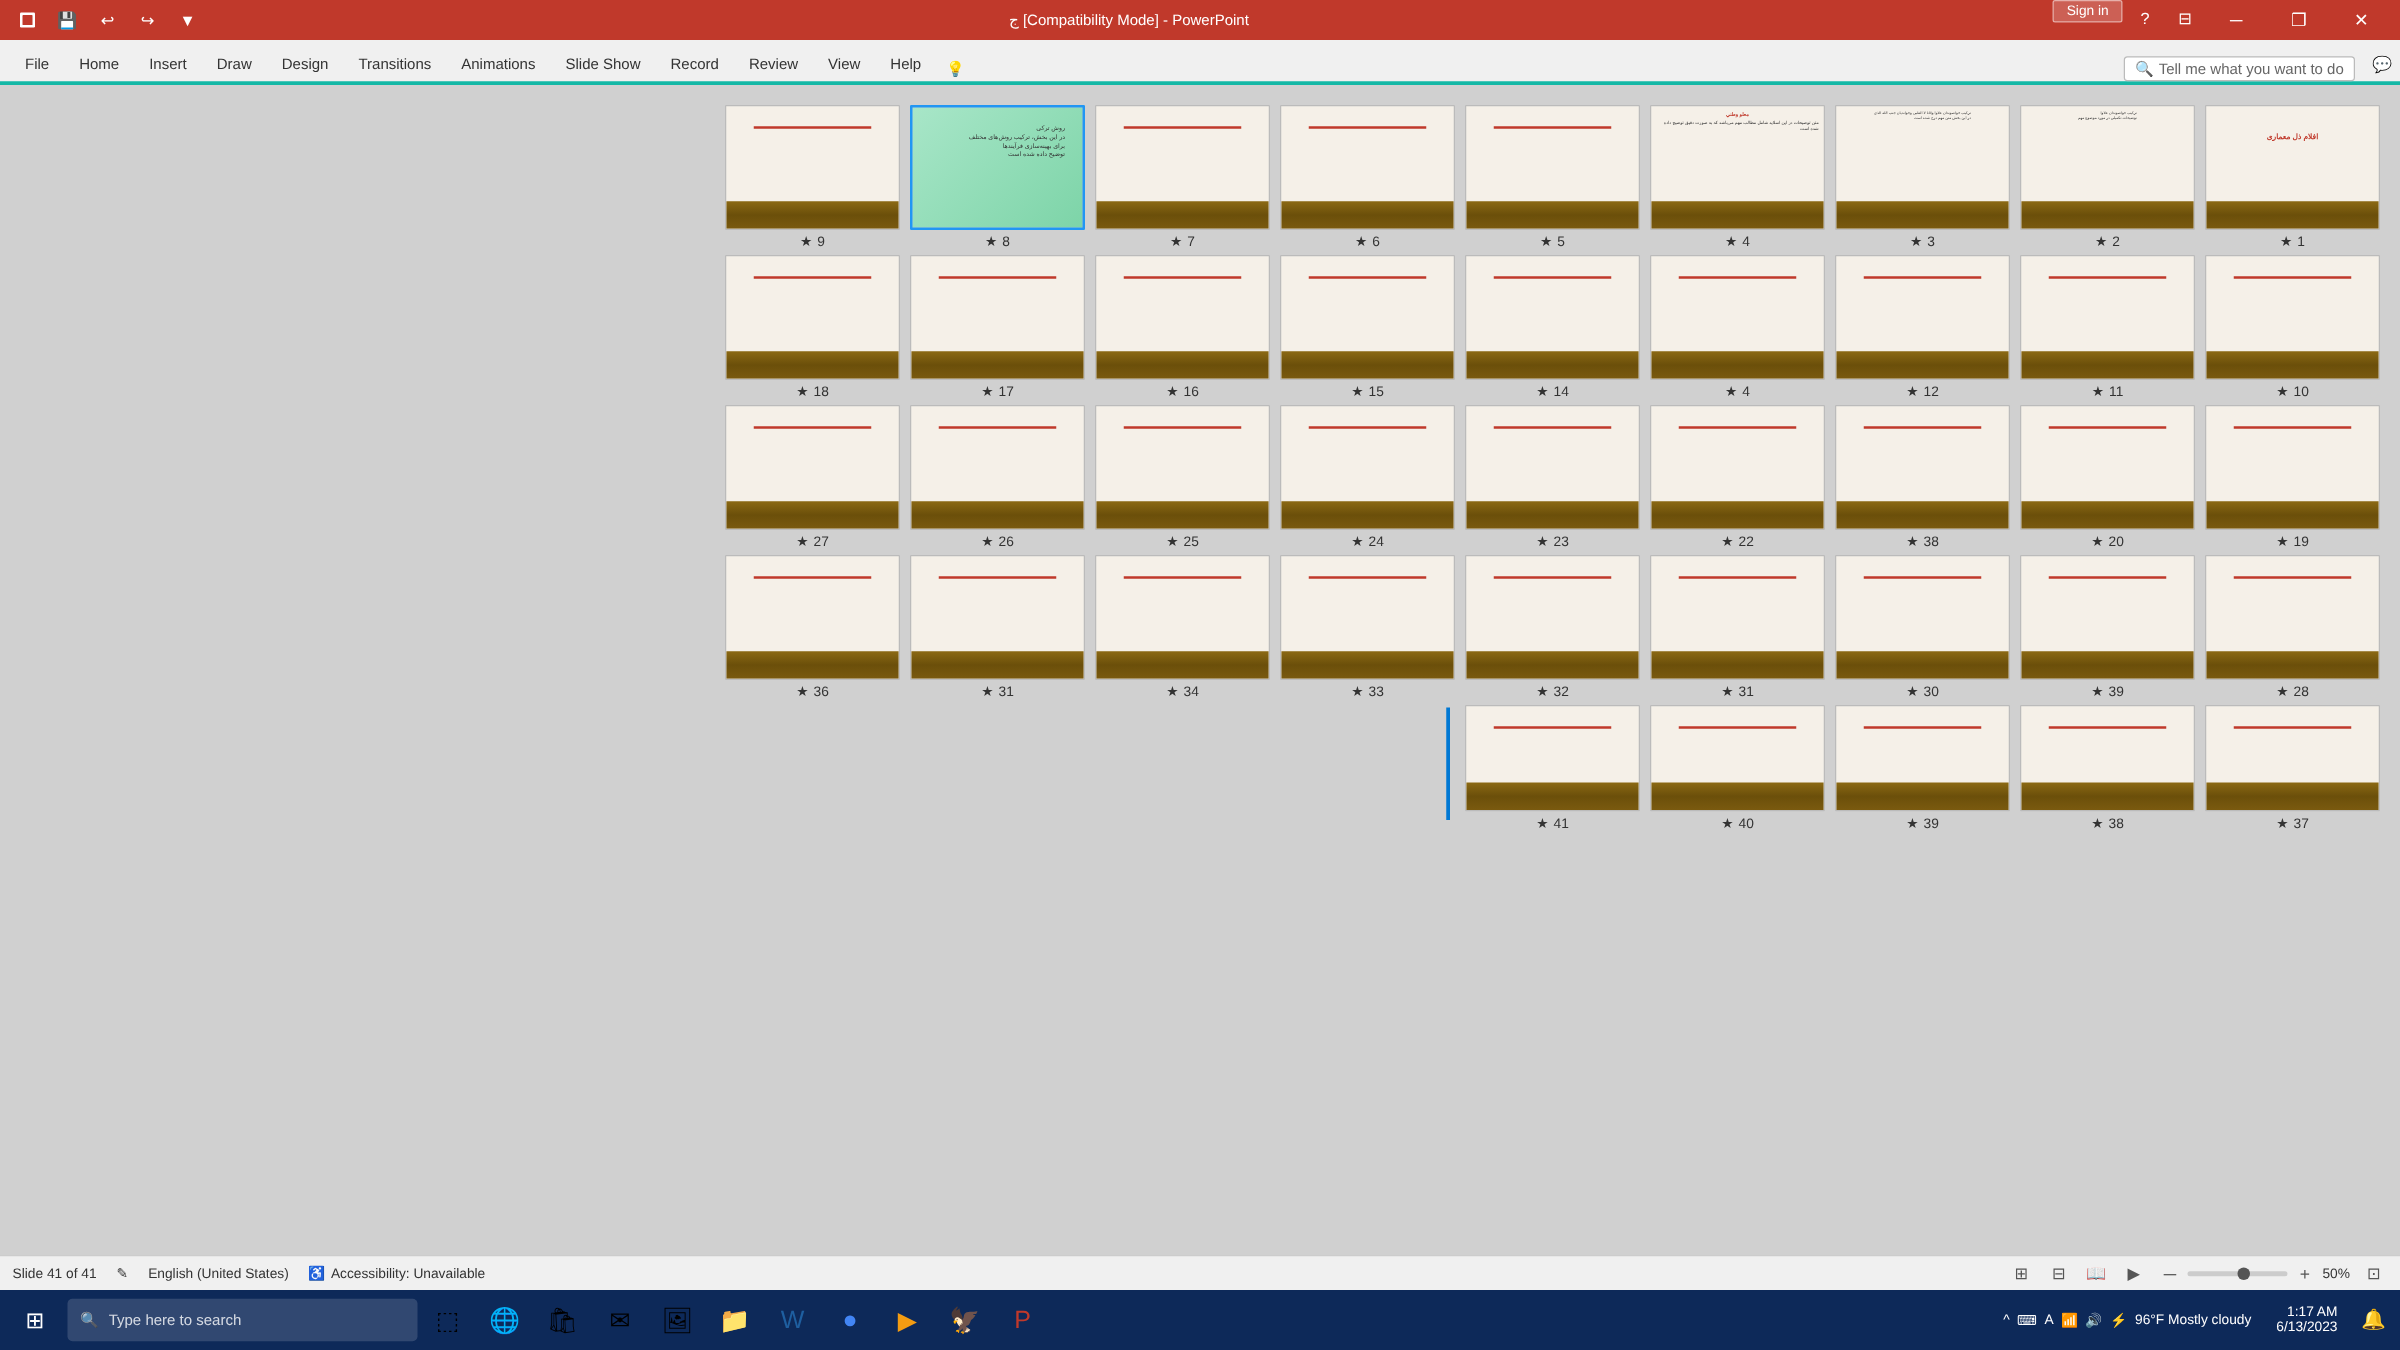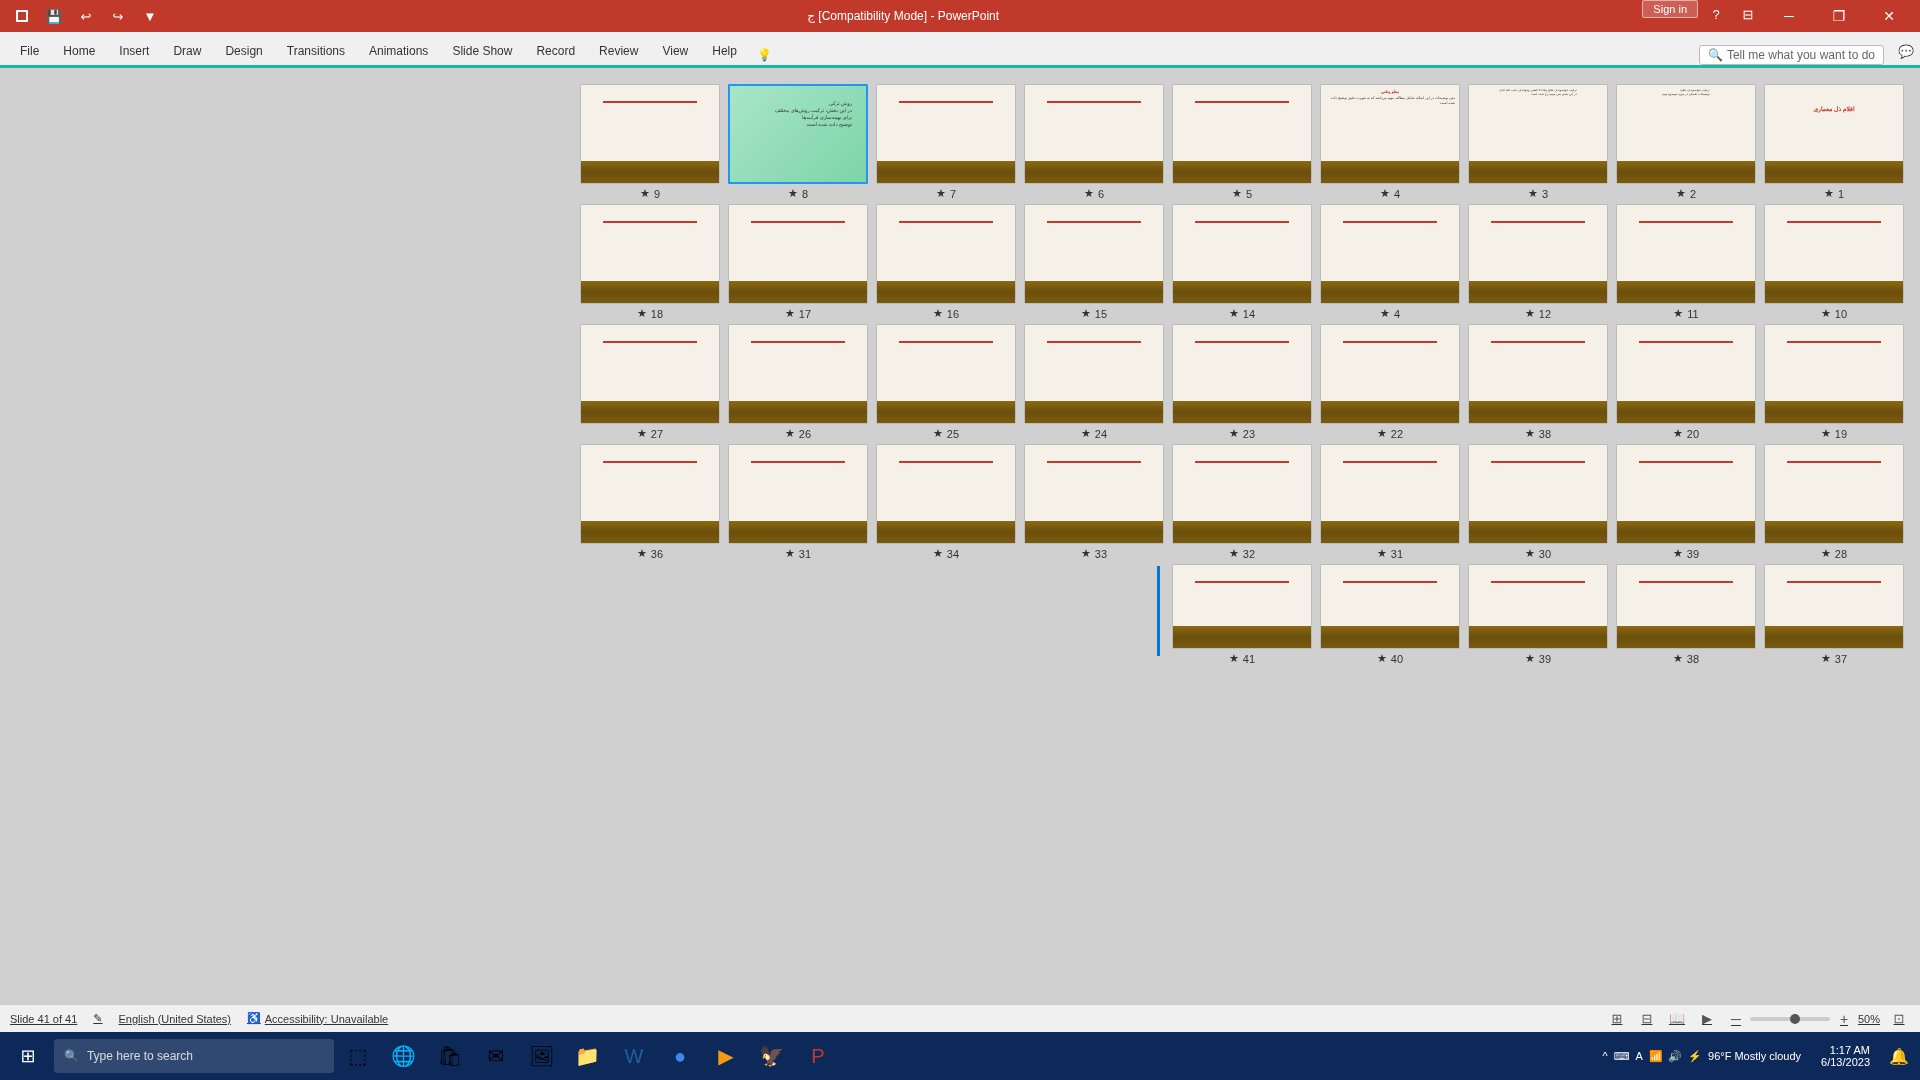--- a/index.html
+++ b/index.html
@@ -159,21 +159,20 @@
     .status-bar {
       height: 28px;
       background: #f0f0f0;
       border-top: 1px solid #ccc;
       display: flex;
       align-items: center;
       padding: 0 10px;
       font-size: 11px;
       color: #333;
       gap: 16px;
-      text-decoration: underline;
     }
     .status-bar-right {
       margin-left: auto;
       display: flex;
       align-items: center;
       gap: 8px;
     }
     .view-btn {
       width: 22px; height: 22px;
       display: flex; align-items: center; justify-content: center;

